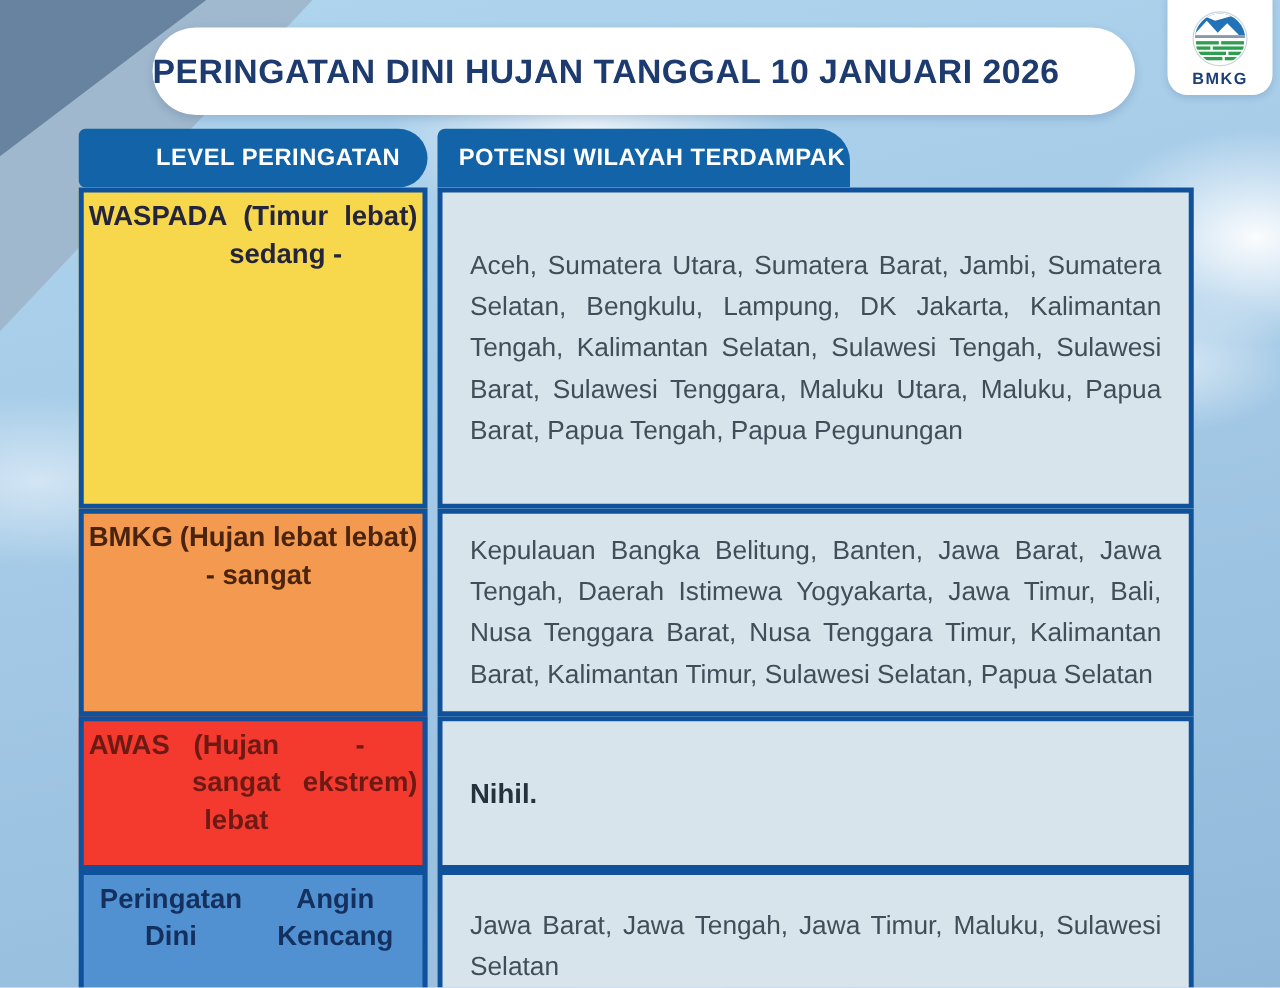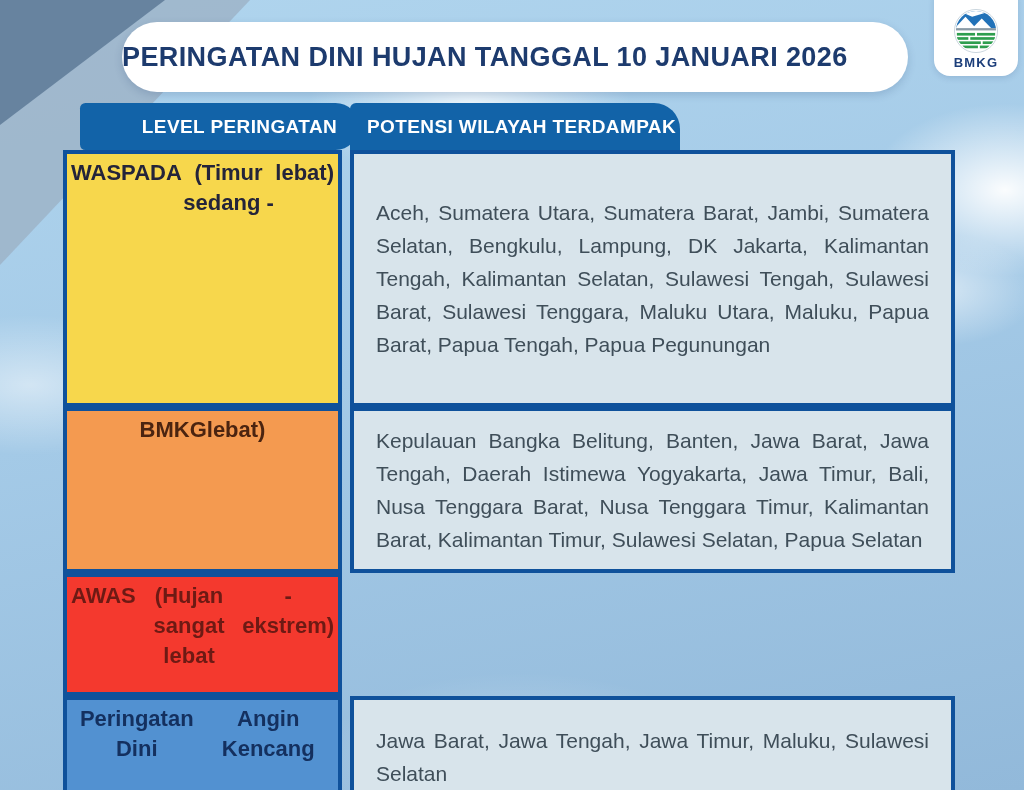--- a/index.html
+++ b/index.html
@@ -25,21 +25,21 @@
   .banner-title{font-size:27px;font-weight:800;color:#1d3b6e;letter-spacing:.4px;white-space:nowrap;}
   
   .logo-card{position:absolute;left:934px;top:-16px;width:84px;height:92px;background:#ffffff;
     border-radius:16px;display:flex;flex-direction:column;align-items:center;justify-content:flex-end;
     padding-bottom:6px;box-sizing:border-box;box-shadow:0 2px 6px rgba(25,55,105,.15);}
   .logo-label{font-size:13px;font-weight:800;color:#1c3e7a;letter-spacing:1.2px;margin-top:1px;}
   
   .tab{position:absolute;top:103px;height:47px;background:#1263a8;color:#ffffff;
     display:flex;align-items:center;justify-content:center;font-weight:800;font-size:19px;
     letter-spacing:.4px;white-space:nowrap;box-sizing:border-box;}
-  .tab-left{left:80px;width:279px;border-radius:6px 26px 26px 6px;padding-left:40px;}
+  .tab-left{left:63px;width:279px;border-radius:6px 26px 26px 6px;padding-left:40px;}
   .tab-right{left:350px;width:330px;border-radius:6px 26px 0 0;padding-left:13px;}
   
   .level-cell{position:absolute;left:63px;width:279px;border:4px solid #0f519b;box-sizing:border-box;
     display:flex;flex-direction:row;justify-content:center;text-align:center;
     font-weight:800;padding:4px;}
   .lvl-line{display:block;font-size:22px;line-height:30px;}
   .row1{top:150px;height:257px;}
   .row2{top:407px;height:166px;}
   .row3{top:573px;height:123px;}
   .row4{top:696px;height:122px;}
@@ -101,30 +101,34 @@
     <span class="lvl-line">WASPADA</span>
     <span class="lvl-line">(Timur sedang -</span>
     <span class="lvl-line">lebat)</span>
   </div>
   <div class="region-cell row1">
     <p class="region-text">Aceh, Sumatera Utara, Sumatera Barat, Jambi, Sumatera Selatan, Bengkulu, Lampung, DK Jakarta, Kalimantan Tengah, Kalimantan Selatan, Sulawesi Tengah, Sulawesi Barat, Sulawesi Tenggara, Maluku Utara, Maluku, Papua Barat, Papua Tengah, Papua Pegunungan</p>
   </div>
 
   <div class="level-cell row2 level-siaga" style="background-color: rgb(244, 154, 80);">
     <span class="lvl-line">BMKG</span>
+    <span class="lvl-line">(Hujan lebat - sangat</span>
     <span class="lvl-line">lebat)</span>
   </div>
   <div class="region-cell row2">
     <p class="region-text">Kepulauan Bangka Belitung, Banten, Jawa Barat, Jawa Tengah, Daerah Istimewa Yogyakarta, Jawa Timur, Bali, Nusa Tenggara Barat, Nusa Tenggara Timur, Kalimantan Barat, Kalimantan Timur, Sulawesi Selatan, Papua Selatan</p>
   </div>
 
   <div class="level-cell row3 level-awas" style="background-color: rgb(244, 57, 46);">
     <span class="lvl-line">AWAS</span>
     <span class="lvl-line">(Hujan sangat lebat</span>
     <span class="lvl-line">- ekstrem)</span>
+  </div>
+  <div class="region-cell row3 region-nihil">
+    <p class="region-text">Nihil.</p>
   </div>
 
   <div class="level-cell row4 level-angin" style="background-color: rgb(82, 145, 209);">
     <span class="lvl-line">Peringatan Dini</span>
     <span class="lvl-line">Angin Kencang</span>
   </div>
   <div class="region-cell row4">
     <p class="region-text">Jawa Barat, Jawa Tengah, Jawa Timur, Maluku, Sulawesi Selatan</p>
   </div>
 </div>

